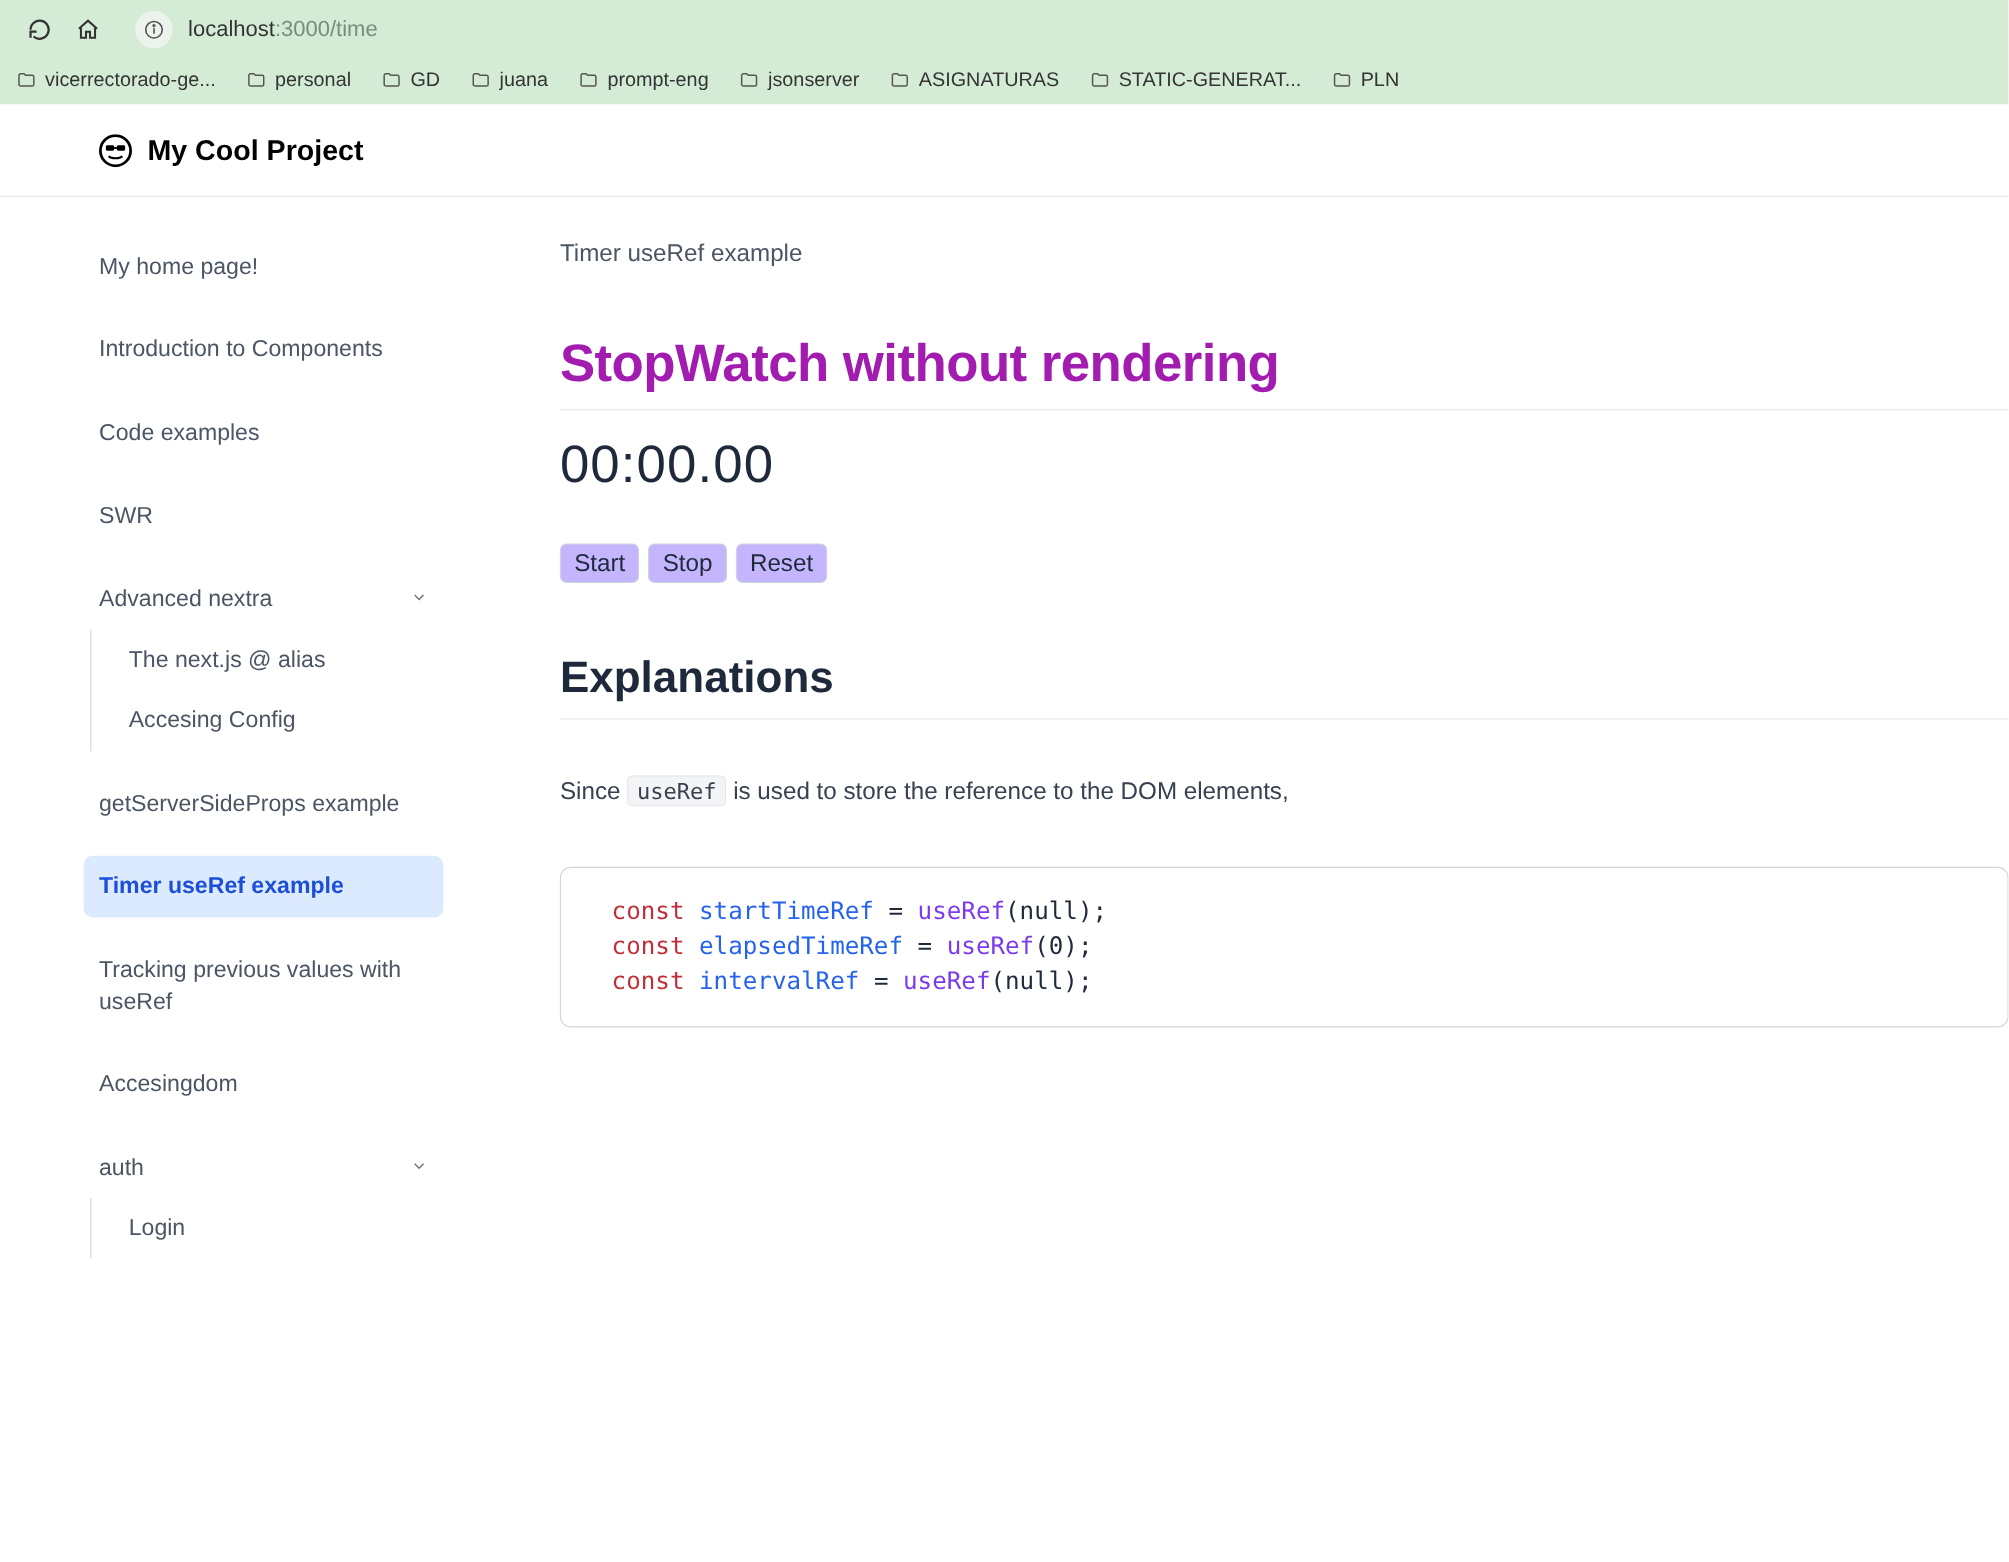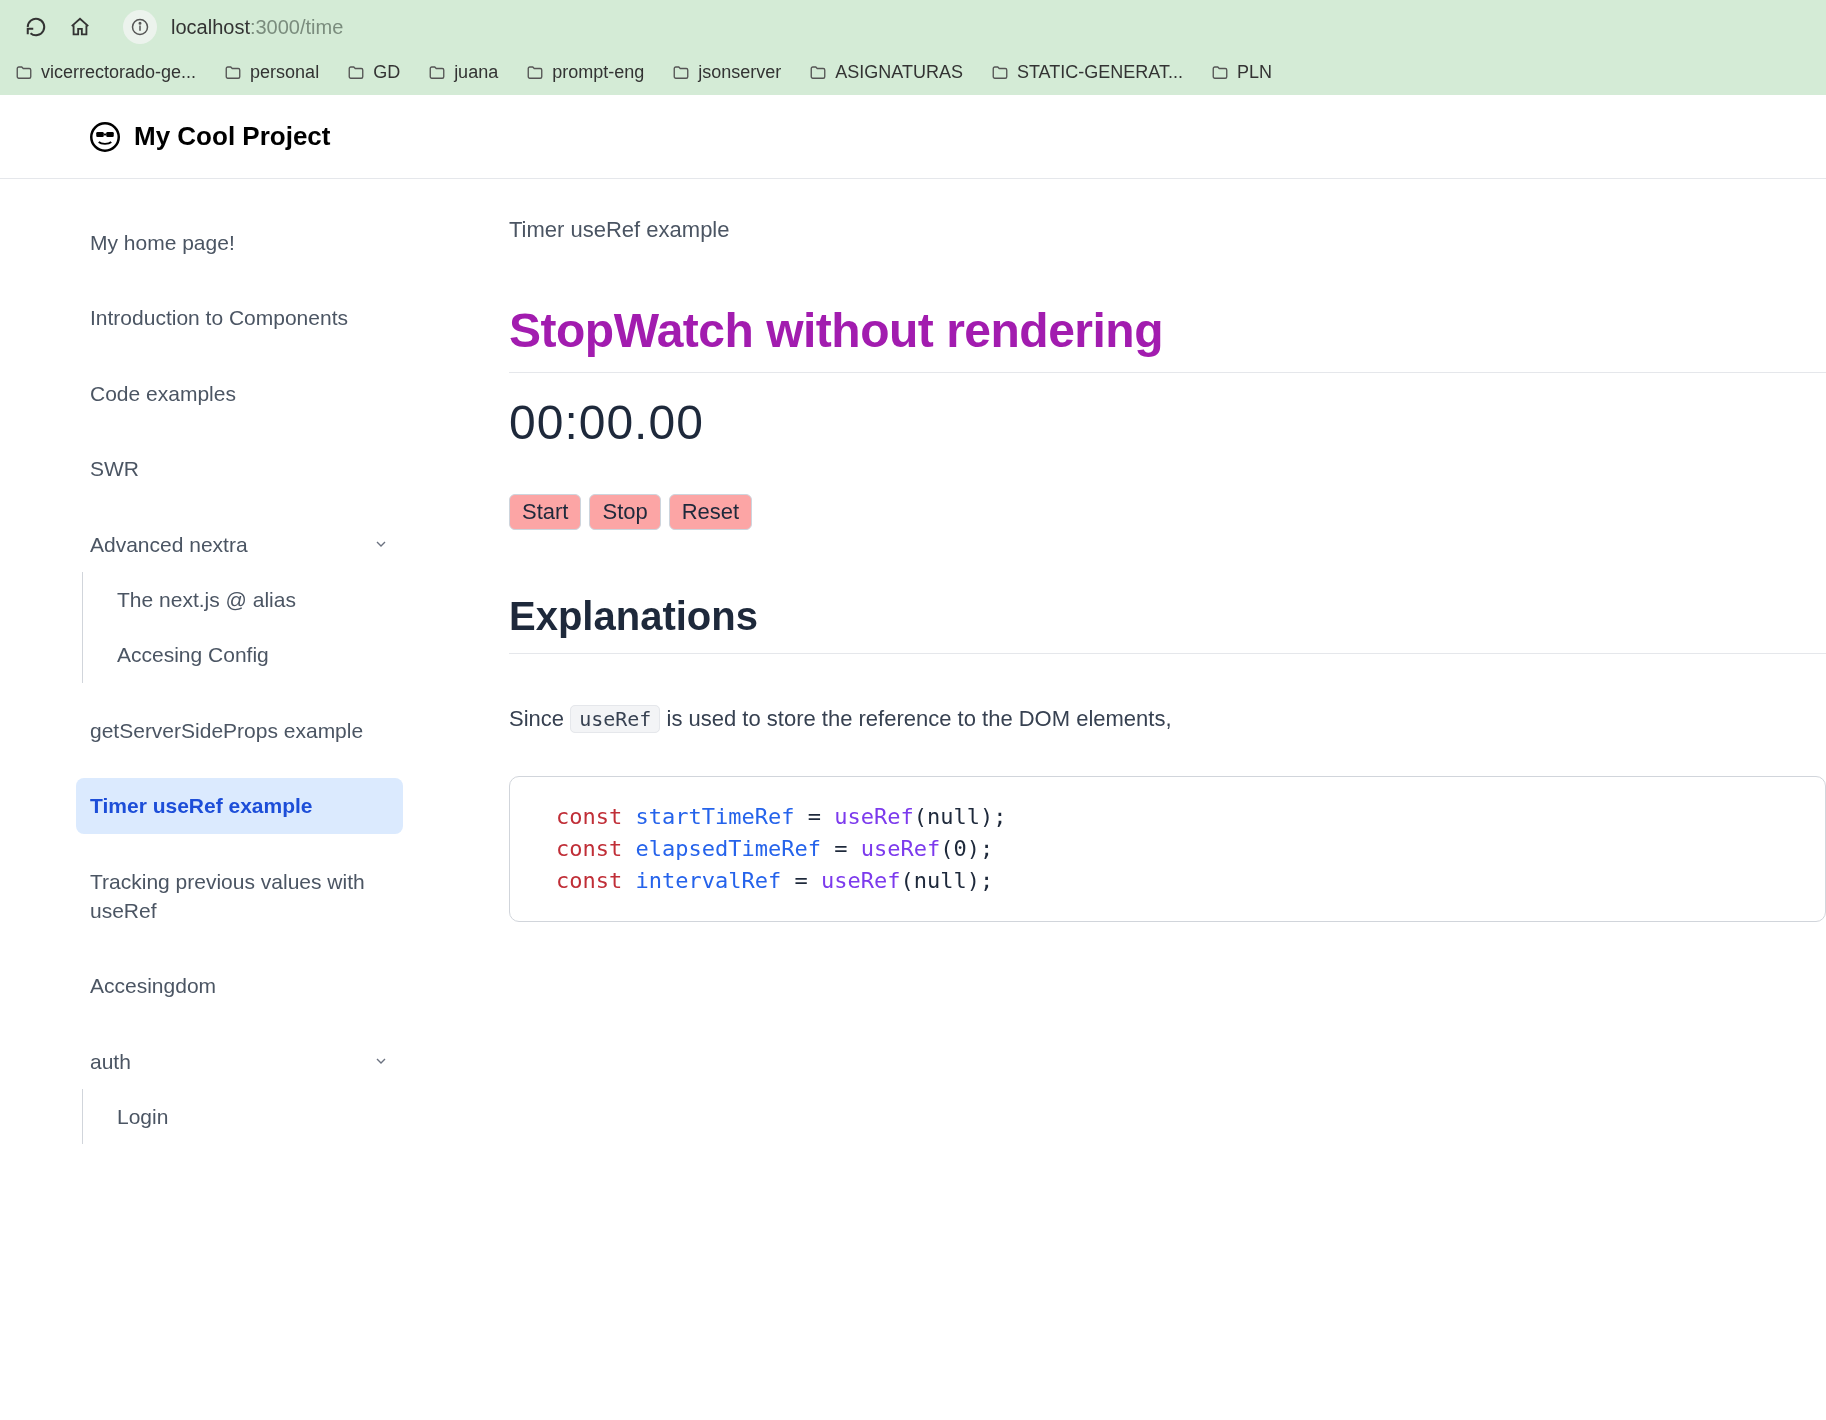--- a/index.html
+++ b/index.html
@@ -157,39 +157,39 @@
       letter-spacing: 1px;
     }
     .button-row {
       display: flex;
       gap: 8px;
       margin-bottom: 64px;
     }
     .btn {
       font-size: 22px;
       padding: 4px 12px;
-      background: #fca5a5;
+      background: #c4b5fd;
       border: 1px solid #cdd5dd;
       border-radius: 6px;
       cursor: pointer;
       color: #1e293b;
       font-family: inherit;
     }
     h2.h2 {
       font-size: 40px;
       font-weight: 800;
       color: #1e293b;
       padding-bottom: 14px;
       border-bottom: 1px solid #e5e7eb;
       margin-bottom: 52px;
     }
     .para {
       font-size: 22px;
       color: #374151;
-      margin-bottom: 44px;
+      margin-bottom: 56px;
     }
     .inline-code {
       font-family: ui-monospace, "SF Mono", Menlo, monospace;
       background: #f3f4f6;
       border: 1px solid #e5e7eb;
       border-radius: 5px;
       padding: 1px 8px;
       font-size: 20px;
     }
     .code-block {

